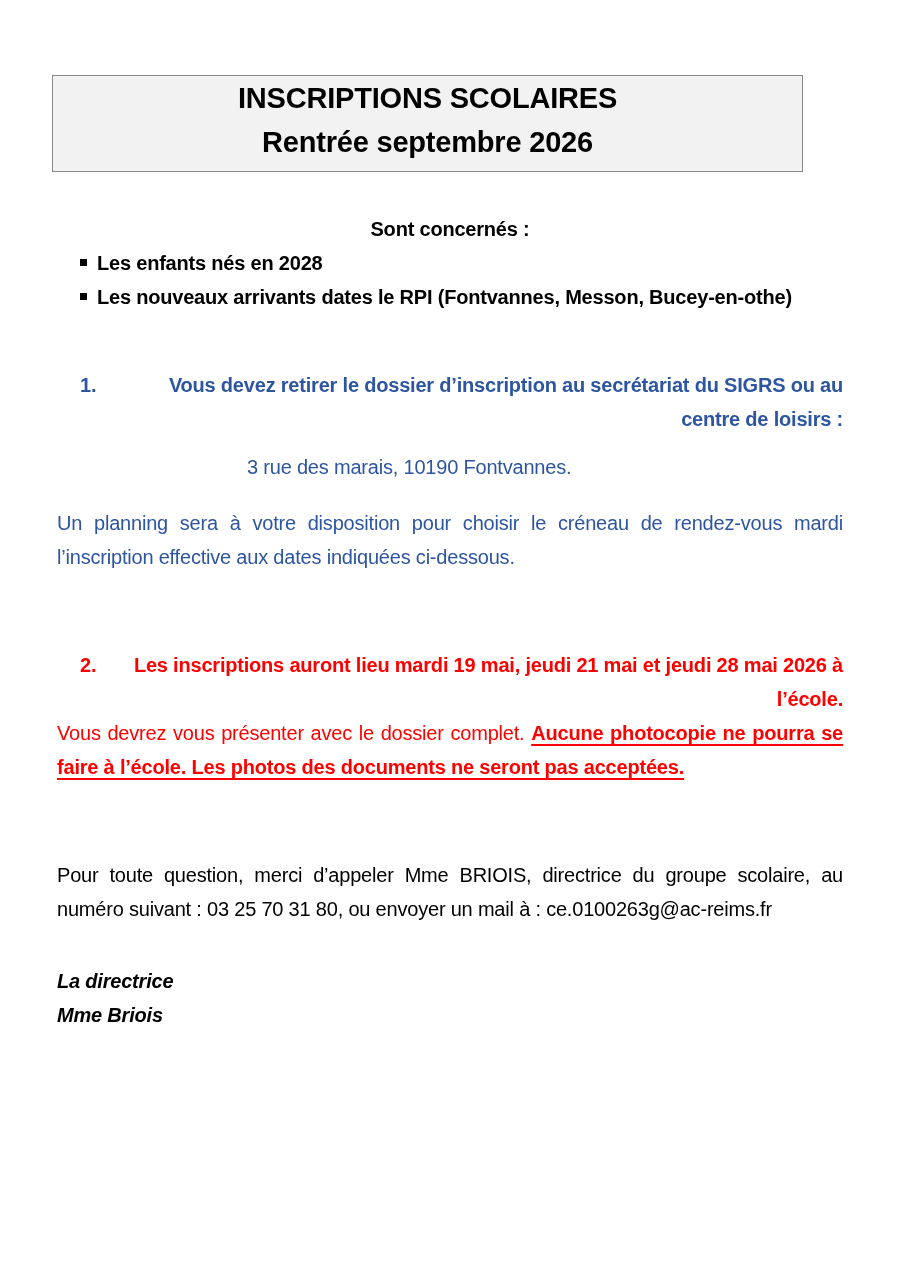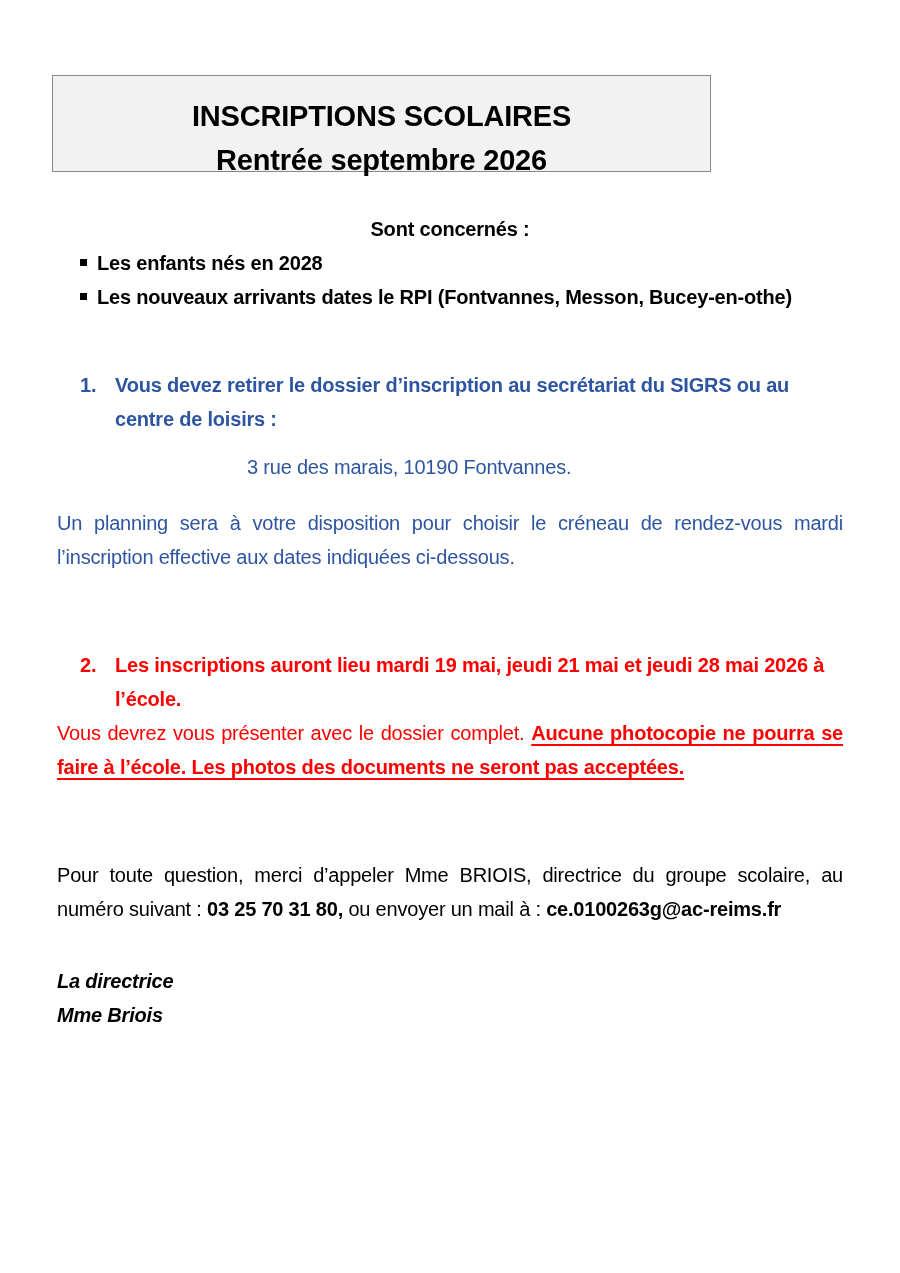--- a/index.html
+++ b/index.html
@@ -14,26 +14,26 @@
     font-family: "Liberation Sans", sans-serif;
     color: var(--ink, #000000);
     letter-spacing: -0.2px;
     overflow: hidden;
   }
   .title-box {
     box-sizing: border-box;
     position: absolute;
     left: 52px;
     top: 75px;
-    width: 659px;
+    width: 751px;
     height: 97px;
     background: var(--title-bg, #f2f2f2);
     border: 1.5px solid var(--title-border, #888888);
     text-align: center;
-    padding-top: 18px;
+    padding-top: 0;
   }
   .title-line {
     font-size: 29px;
     font-weight: bold;
     line-height: 44px;
     color: var(--ink, #000000);
   }
   .content {
     position: absolute;
     left: 57px;
@@ -70,20 +70,21 @@
     display: flex;
     padding-left: 23px;
     font-weight: bold;
   }
   .numbered .num {
     width: 35px;
     flex-shrink: 0;
   }
   .numbered .num-text {
     flex: 1;
+    text-align: right;
   }
   .step1 { margin-top: 54px; color: var(--blue, #2d55a0); }
   .address-line {
     margin-top: 14px;
     margin-left: 190px;
     color: var(--blue, #2d55a0);
   }
   .planning-note {
     margin-top: 22px;
     color: var(--blue, #2d55a0);
@@ -98,21 +99,21 @@
     margin-top: 74px;
     text-align: justify;
   }
   .signature {
     margin-top: 38px;
     text-align: left;
     font-weight: bold;
     font-style: italic;
   }
   .seg-regular { font-weight: normal; text-decoration: none; }
-  .seg-bold { font-weight: bold; }
+  .seg-bold { font-weight: normal; }
   .seg-bold-underline {
     font-weight: bold;
     text-decoration: underline;
     text-decoration-thickness: 2px;
     text-underline-offset: 4px;
   }
 </style>
 </head>
 <body>
 

